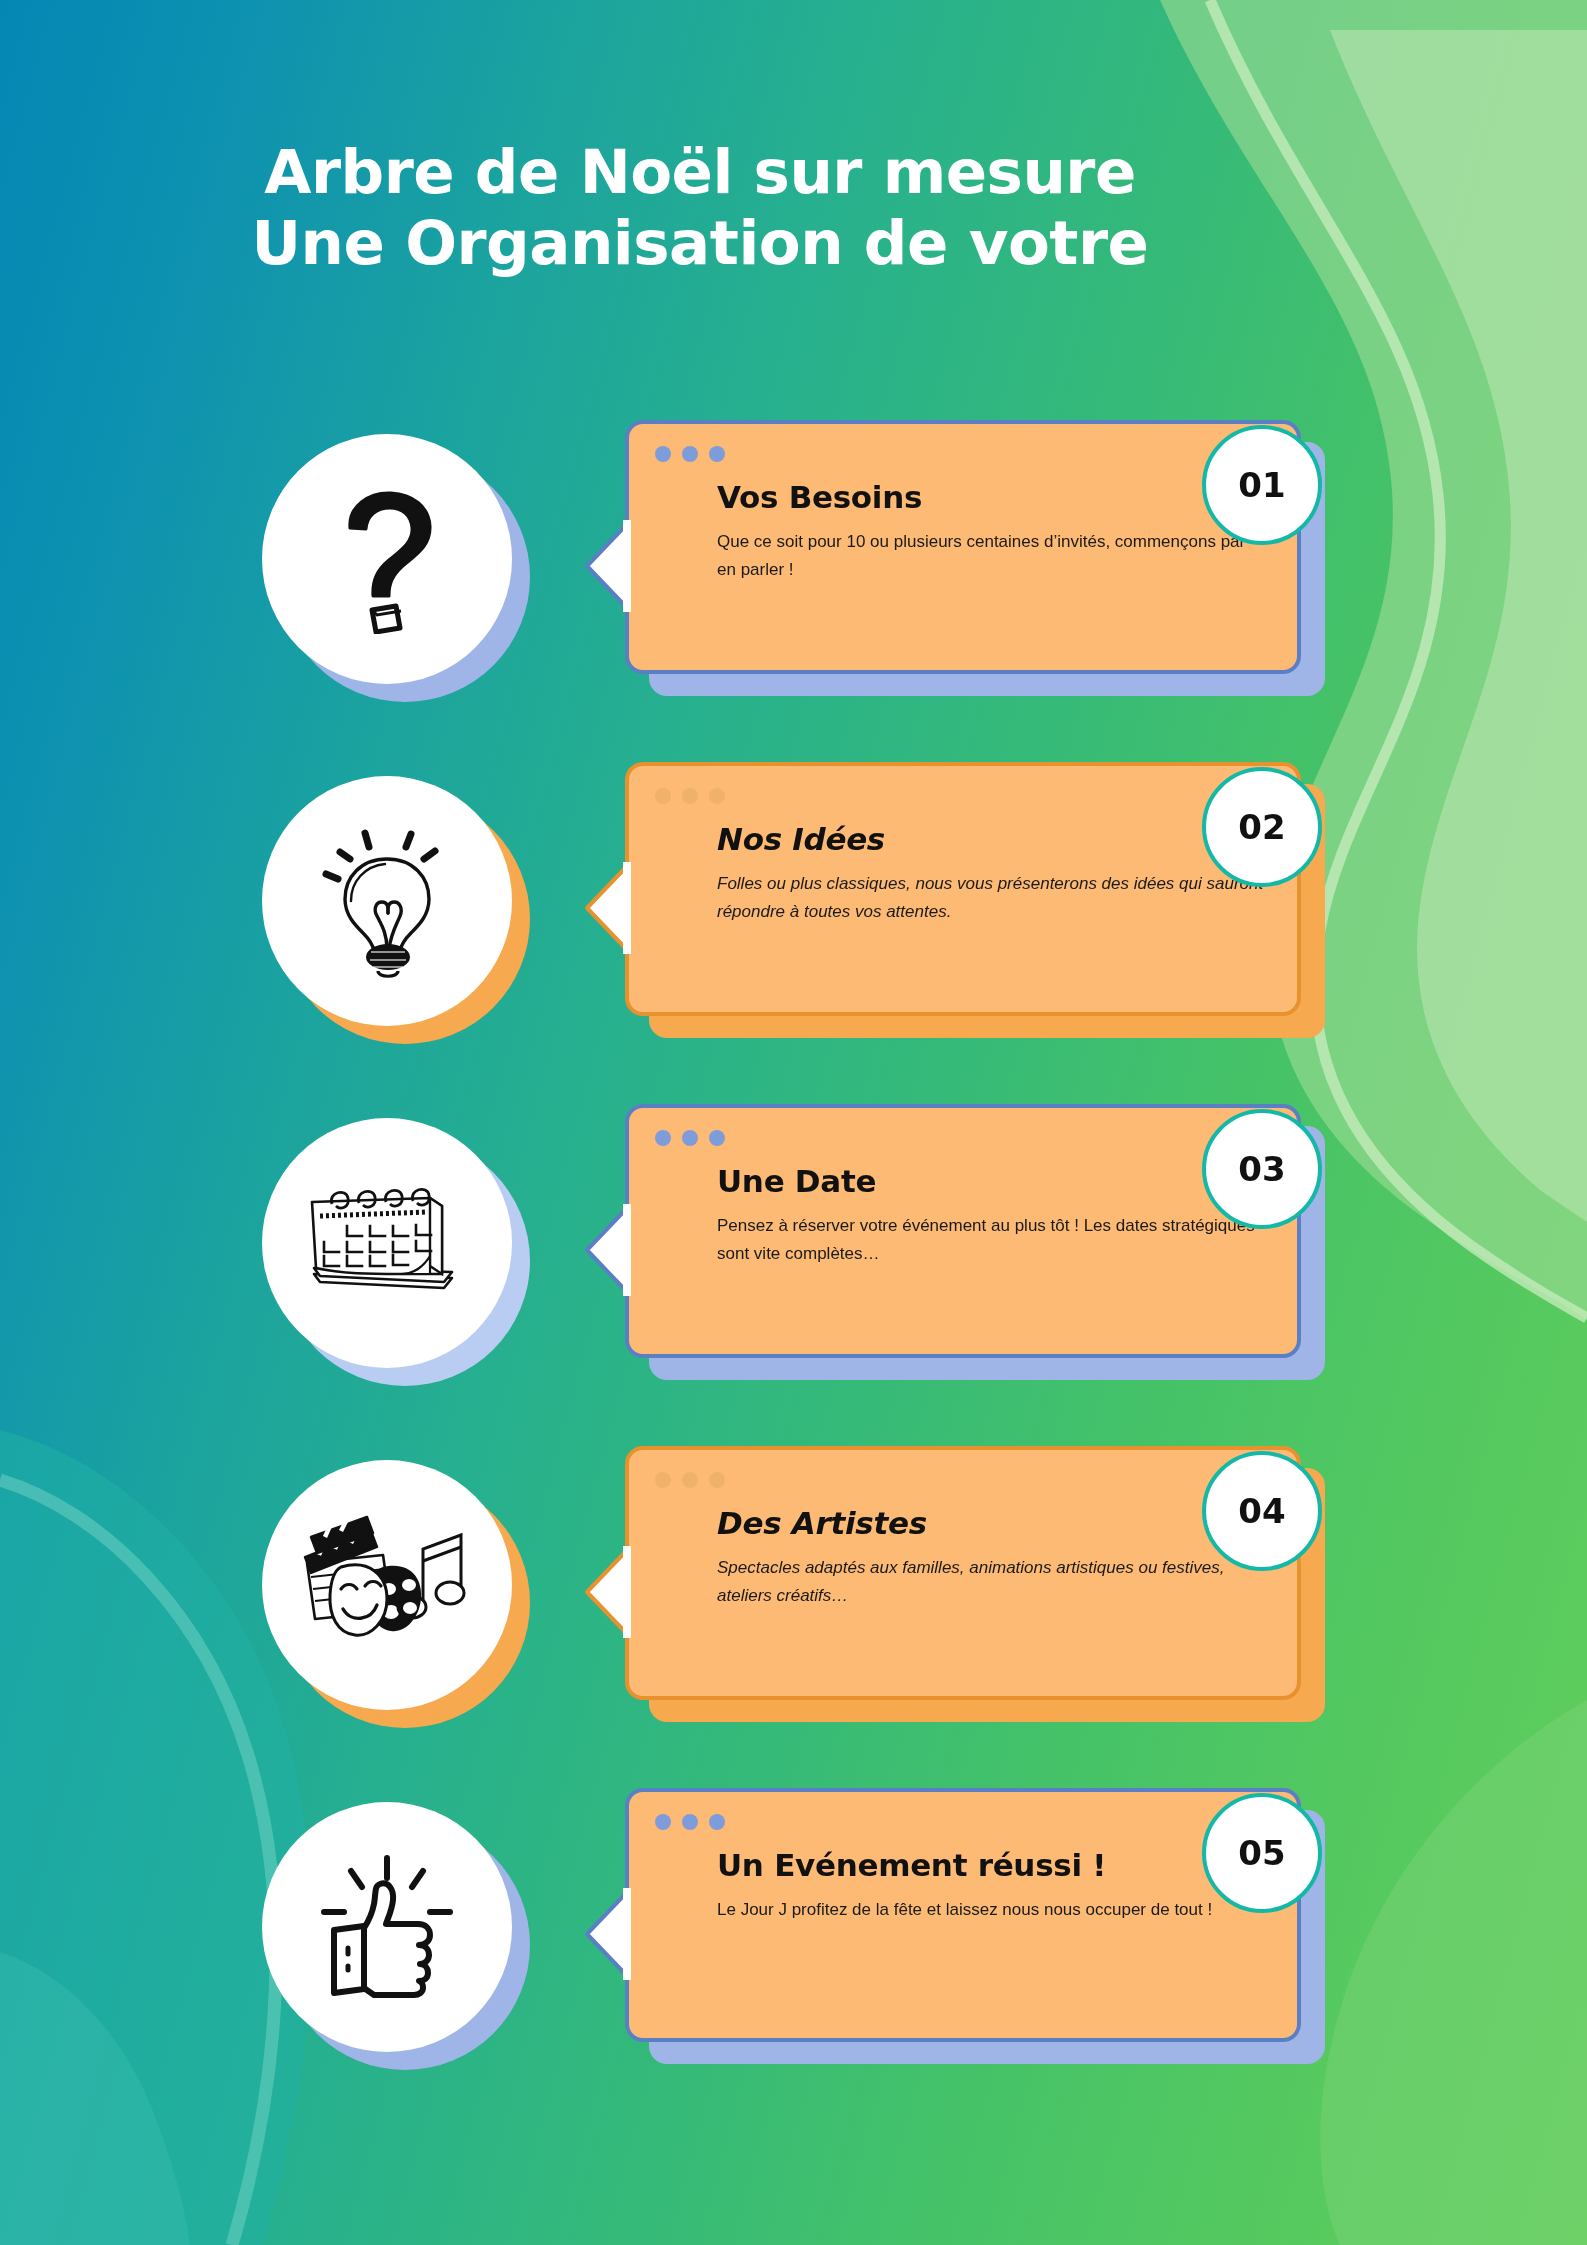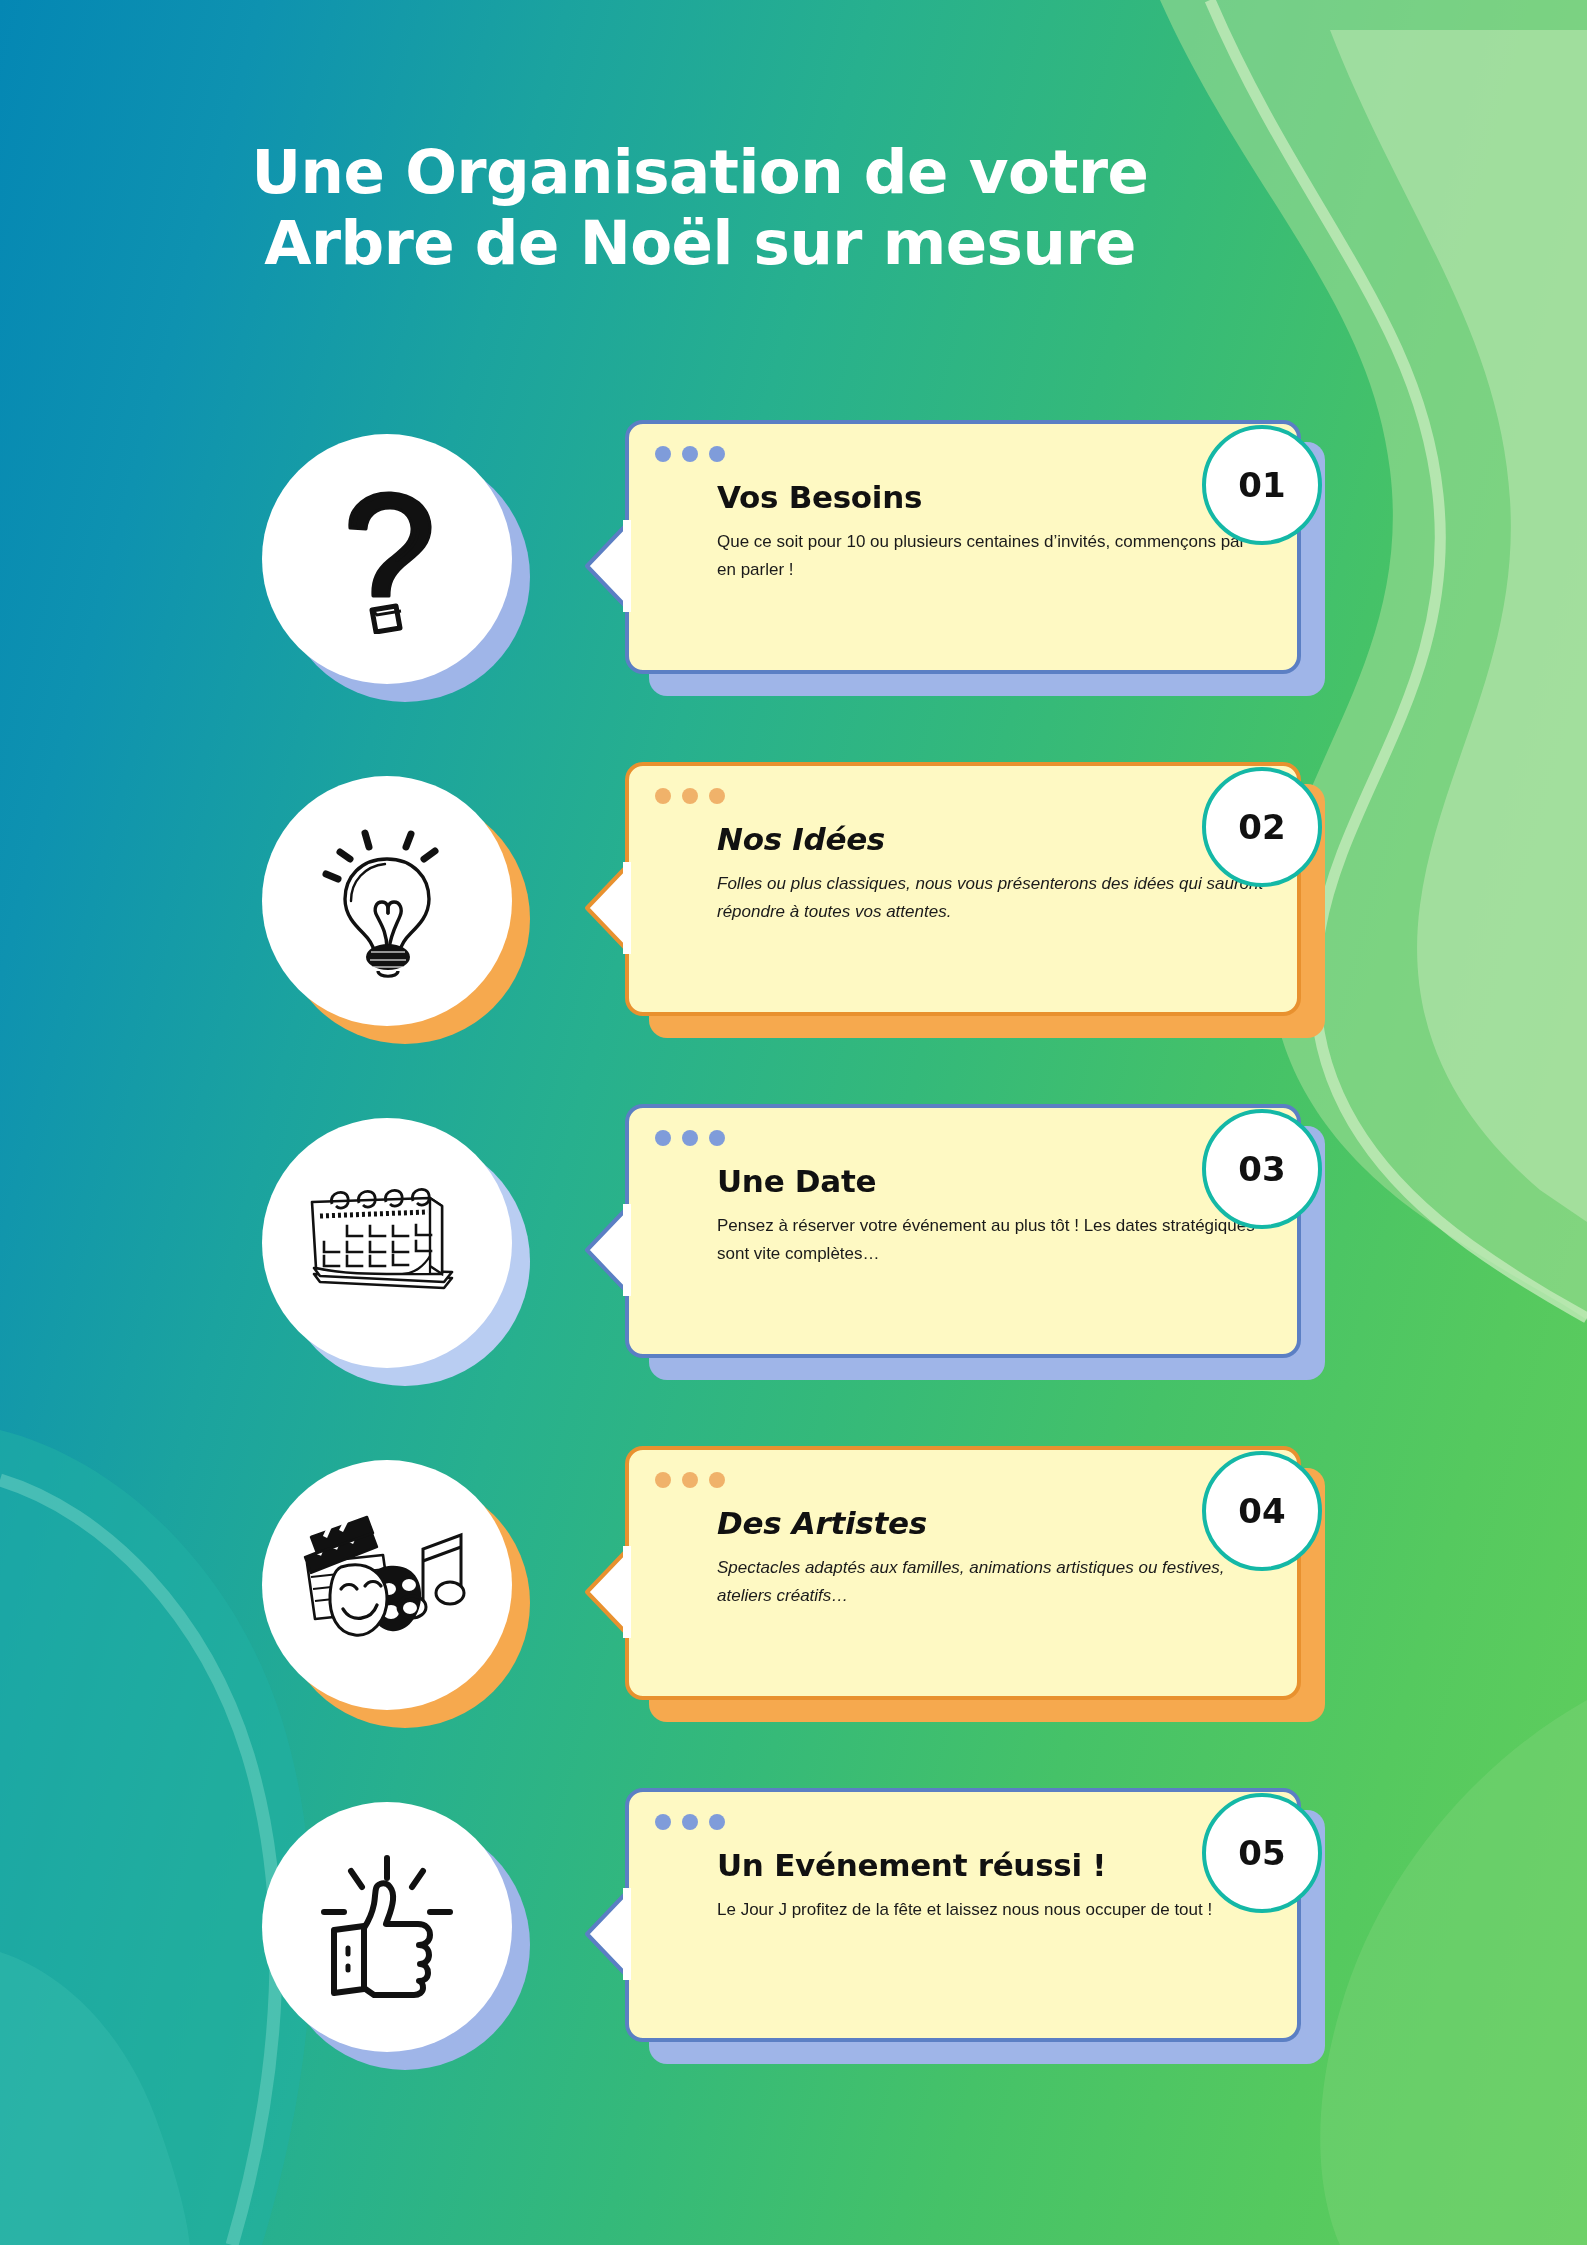--- a/index.html
+++ b/index.html
@@ -110,21 +110,21 @@
     width: 676px;
     height: 254px;
     border-radius: 18px;
   }
   .card {
     position: absolute;
     left: 0;
     top: 0;
     width: 676px;
     height: 254px;
-    background: #fef9c3;
+    background: #fdba74;
     border-radius: 18px;
     border: 4px solid #5b7fc4;
   }
   .card.orange { border-color: #e8912f; font-style: italic; }
 
   
   .tail {
     position: absolute;
     left: -46px;
     top: 96px;
@@ -206,22 +206,22 @@
            C1293,1080 1380,1180 1470,1245 C1530,1288 1570,1308 1587,1318" fill="none" stroke="#c8ecbd" stroke-width="11" opacity="0.75"></path>
 
   <path d="M1587,1700 C1480,1760 1380,1870 1340,2010 C1308,2120 1320,2200 1340,2245 L1587,2245 Z" fill="#7ed47a" opacity="0.42"></path>
 
   <path d="M0,1430 C120,1460 235,1570 282,1720 C330,1875 318,2060 262,2245 L0,2245 Z" fill="#21b0a4" opacity="0.55"></path>
   <path d="M0,1480 C105,1512 205,1615 248,1755 C292,1900 282,2075 232,2245" fill="none" stroke="#74d3c6" stroke-width="13" opacity="0.5"></path>
   <path d="M0,1952 C70,1975 130,2040 160,2130 C182,2192 188,2228 190,2245 L0,2245 Z" fill="#38bdae" opacity="0.45"></path>
 </svg>
 
 <div class="title-block">
+  <div class="title-line">Arbre de Noël sur mesure</div>
   <div class="title-line">Une Organisation de votre</div>
-  <div class="title-line">Arbre de Noël sur mesure</div>
 </div>
 
 <div class="steps">
 
   <div class="step">
     <div class="icon-wrap">
       <div class="icon-shadow" style="background:#9fb5e8"></div>
       <div class="icon-disc">
         <svg width="140" height="150" viewBox="0 0 140 150">
           <path d="M33,44 C31,22 52,8 74,9 C96,10 112,23 113,42 C114,63 97,72 86,82

